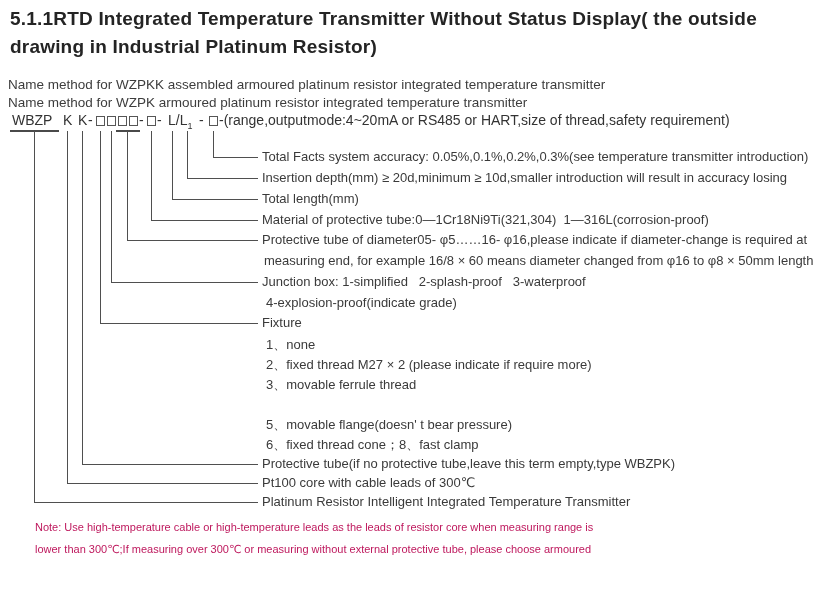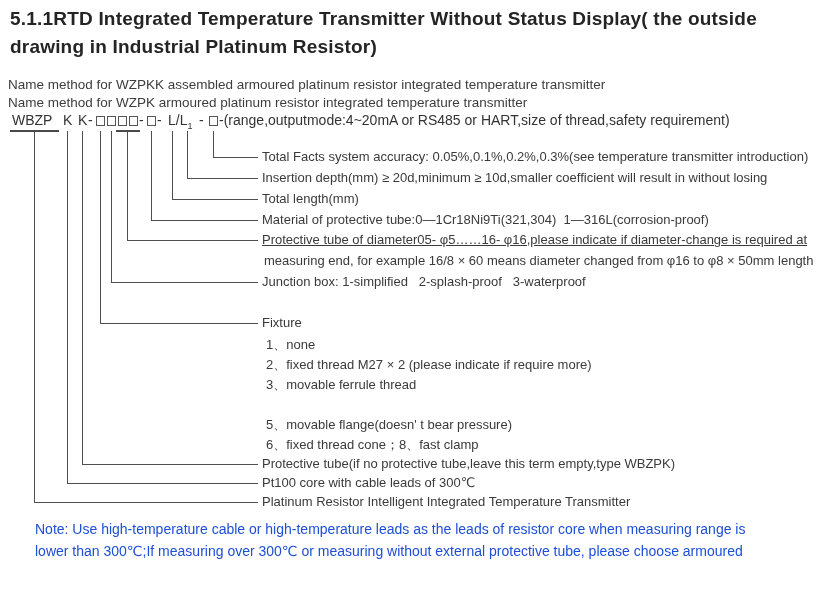--- a/index.html
+++ b/index.html
@@ -48,22 +48,22 @@
     font-size: 13px;
     color: #3a3a3a;
     white-space: pre;
   }
   .vline { position: absolute; width: 1px; background: #4f4f4f; }
   .hline { position: absolute; height: 1px; background: #4f4f4f; }
   .underbar { position: absolute; height: 2px; background: #4a4a4a; }
   .note-line {
     position: absolute;
     left: 35px;
-    font-size: 14px;
-    color: #1d4ed8;
+    font-size: 11px;
+    color: #be185d;
     white-space: pre;
   }
 </style>
 </head>
 <body>
 
 <div id="page">
 
   <div class="abs title" style="top:8px;">5.1.1RTD Integrated Temperature Transmitter Without Status Display( the outside</div>
   <div class="abs title" style="top:36px;">drawing in Industrial Platinum Resistor)</div>
@@ -106,26 +106,27 @@
   <div class="hline" style="left:172px; top:199px; width:86px;"></div>
   <div class="hline" style="left:151px; top:220px; width:107px;"></div>
   <div class="hline" style="left:127px; top:240px; width:131px;"></div>
   <div class="hline" style="left:111px; top:282px; width:147px;"></div>
   <div class="hline" style="left:100px; top:323px; width:158px;"></div>
   <div class="hline" style="left:82px;  top:464px; width:176px;"></div>
   <div class="hline" style="left:67px;  top:483px; width:191px;"></div>
   <div class="hline" style="left:34px;  top:502px; width:224px;"></div>
 
   <div class="row" style="left:262px; top:149px;">Total Facts system accuracy: 0.05%,0.1%,0.2%,0.3%(see temperature transmitter introduction)</div>
-  <div class="row" style="left:262px; top:170px;">Insertion depth(mm) ≥ 20d,minimum ≥ 10d,smaller coefficient will result in without losing</div>
+  <div class="row" style="left:262px; top:170px;">Insertion depth(mm) ≥ 20d,minimum ≥ 10d,smaller introduction will result in accuracy losing</div>
   <div class="row" style="left:262px; top:191px;">Total length(mm)</div>
   <div class="row" style="left:262px; top:212px;">Material of protective tube:0—1Cr18Ni9Ti(321,304)  1—316L(corrosion-proof)</div>
-  <div class="row" style="left:262px; top:232px;text-decoration:underline;">Protective tube of diameter05- φ5……16- φ16,please indicate if diameter-change is required at</div>
+  <div class="row" style="left:262px; top:232px;">Protective tube of diameter05- φ5……16- φ16,please indicate if diameter-change is required at</div>
   <div class="row" style="left:264px; top:253px;">measuring end, for example 16/8 × 60 means diameter changed from φ16 to φ8 × 50mm length</div>
   <div class="row" style="left:262px; top:274px;">Junction box: 1-simplified   2-splash-proof   3-waterproof</div>
+  <div class="row" style="left:266px; top:295px;">4-explosion-proof(indicate grade)</div>
   <div class="row" style="left:262px; top:315px;">Fixture</div>
   <div class="row" style="left:266px; top:336px;">1、none</div>
   <div class="row" style="left:266px; top:356px;">2、fixed thread M27 × 2 (please indicate if require more)</div>
   <div class="row" style="left:266px; top:376px;">3、movable ferrule thread</div>
   <div class="row" style="left:266px; top:416px;text-align:right;">5、movable flange(doesn' t bear pressure)</div>
   <div class="row" style="left:266px; top:436px;">6、fixed thread cone；8、fast clamp</div>
   <div class="row" style="left:262px; top:456px;">Protective tube(if no protective tube,leave this term empty,type WBZPK)</div>
   <div class="row" style="left:262px; top:475px;">Pt100 core with cable leads of 300℃</div>
   <div class="row" style="left:262px; top:494px;">Platinum Resistor Intelligent Integrated Temperature Transmitter</div>
 

